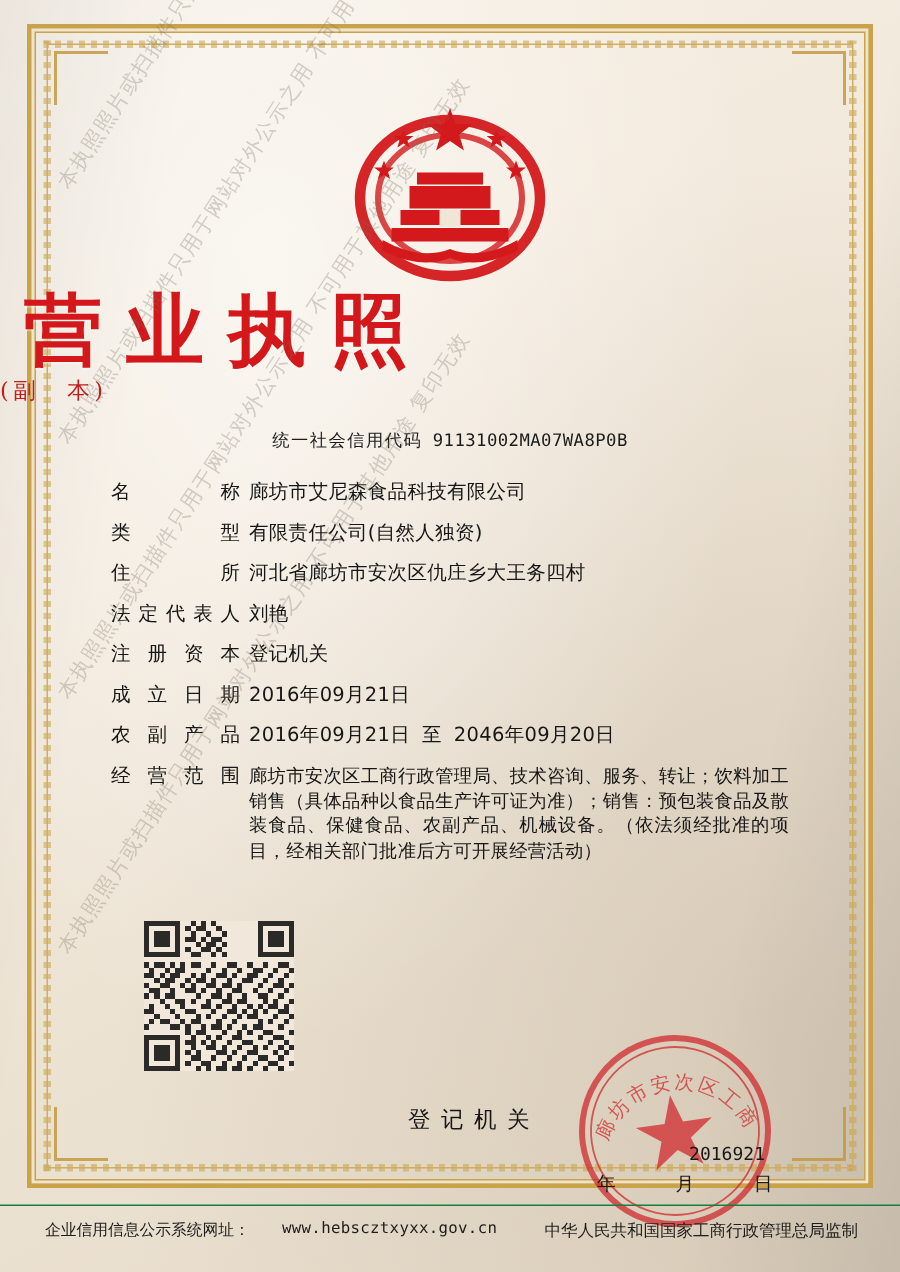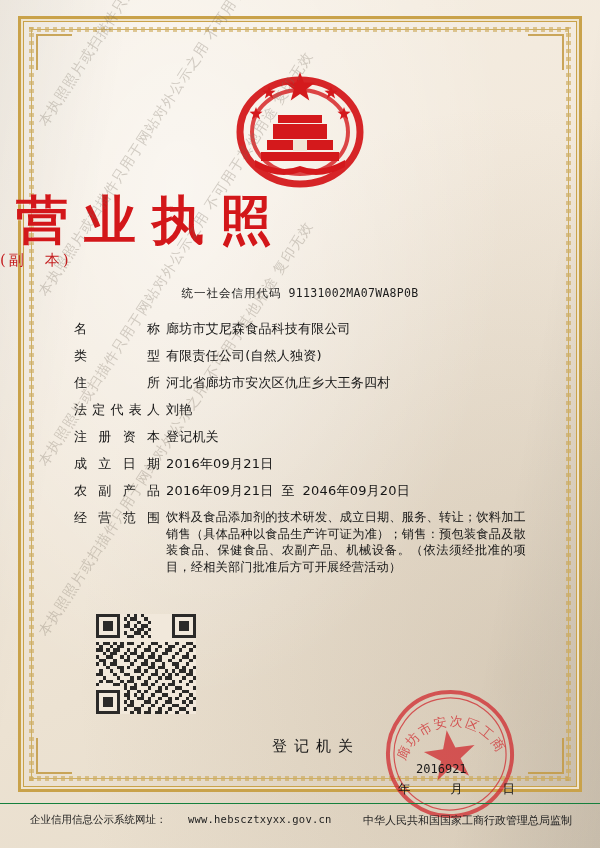--- a/index.html
+++ b/index.html
@@ -173,28 +173,28 @@
   #authority {
     position: absolute;
     left: 272px;
     top: 737px;
     font-size: 15px;
     letter-spacing: 7px;
     color: #171717;
   }
   #date-line {
     position: absolute;
-    left: 416px;
+    left: 380px;
     top: 762px;
     width: 130px;
     font-family: "DejaVu Sans Mono", "Liberation Mono", monospace;
     font-size: 12px;
     color: #171717;
     display: flex;
-    justify-content: flex-start;
+    justify-content: flex-end;
   }
   #date-units {
     position: absolute;
     left: 398px;
     top: 781px;
     width: 118px;
     font-size: 12.5px;
     color: #171717;
     display: flex;
     justify-content: space-between;
@@ -333,21 +333,21 @@
       <div class="field-value">2016年09月21日</div>
     </div>
     <div class="field-row">
       <div class="field-label">农副产品</div>
       <div class="field-value">
         <span>2016年09月21日</span><span class="term-mid">至</span><span>2046年09月20日</span>
       </div>
     </div>
     <div class="field-row">
       <div class="field-label">经营范围</div>
-      <div class="field-value small">饮料及食品添加剂的技术研发、成立日期、服务、转让；饮料加工销售（具体品种以食品生产许可证为准）；销售：预包装食品及散装食品、保健食品、农副产品、机械设备。（依法须经批准的项目，经相关部门批准后方可开展经营活动）</div>
+      <div class="field-value small">廊坊市安次区工商行政管理局、技术咨询、服务、转让；饮料加工销售（具体品种以食品生产许可证为准）；销售：预包装食品及散装食品、保健食品、农副产品、机械设备。（依法须经批准的项目，经相关部门批准后方可开展经营活动）</div>
     </div>
   </div>
 
   <div id="qr">
     <svg viewBox="0 0 29 29" xmlns="http://www.w3.org/2000/svg" shape-rendering="crispEdges">
       <rect width="29" height="29" fill="#f2e9dc"></rect>
       <g fill="#1b1b1b">
         <path d="M0 0h7v7H0z"></path>
           <path d="M1 1h5v5H1z" fill="#f2e9dc"></path>
           <path d="M2 2h3v3H2z"></path>

